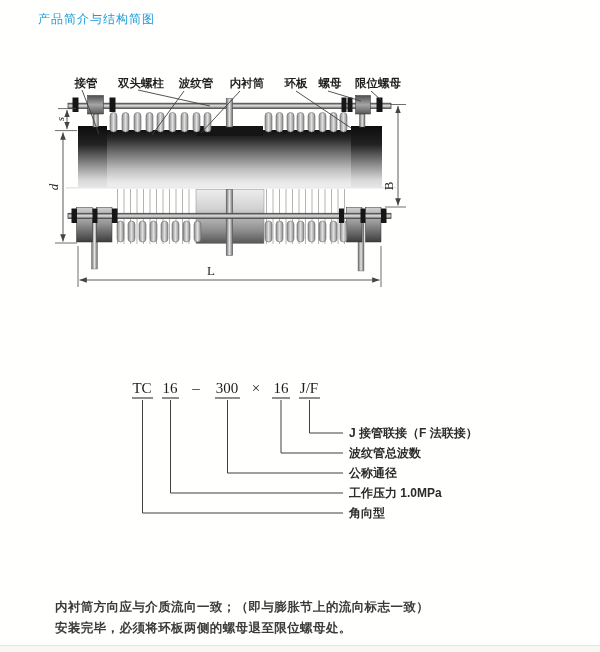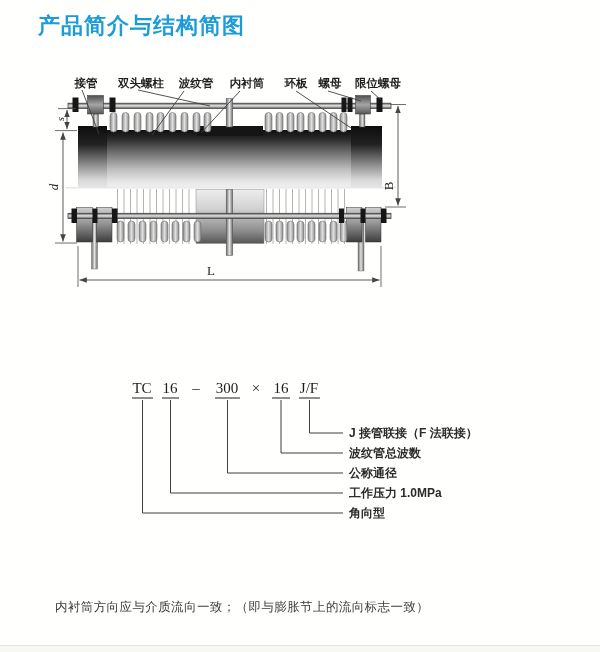--- a/index.html
+++ b/index.html
@@ -1,20 +1,20 @@
 <!DOCTYPE html>
 <html><head>
 <meta charset="utf-8">
 <style>
   html,body{margin:0;padding:0;}
   .page{position:relative;width:600px;height:652px;background:#fffffe;overflow:hidden;
         font-family:"Liberation Sans",sans-serif;}
-  .h1{position:absolute;left:38px;font-size:22px;font-weight:bold;letter-spacing:1px;
+  .h1{position:absolute;left:38px;font-size:12px;font-weight:normal;letter-spacing:1px;
       color:#1b9cd8;white-space:nowrap;text-align:center;}
-  .para{position:absolute;left:55px;font-size:12.5px;font-weight:400;color:#3b3b3b;
+  .para{position:absolute;left:55px;font-size:12.5px;font-weight:700;color:#3b3b3b;
         letter-spacing:0.4px;white-space:nowrap;}
   svg{position:absolute;left:0;}
   .plabel{font-family:"Liberation Sans",sans-serif;font-size:11.5px;font-weight:bold;fill:#1f1f1f;}
   .dim{font-family:"Liberation Serif",serif;font-size:13px;fill:#1f1f1f;}
   .dim.i{font-style:italic;}
   .dims{font-family:"Liberation Serif",serif;font-size:11px;font-style:italic;fill:#1f1f1f;}
   .codeseg{font-family:"Liberation Serif",serif;font-size:15px;fill:#1d1d1d;}
   .callout{font-family:"Liberation Sans",sans-serif;font-size:12px;font-weight:600;fill:#2b2b2b;}
   .ldr{stroke:#3f3f3f;stroke-width:0.9;fill:none;}
   .dimline{stroke:#4a4a4a;stroke-width:0.9;fill:none;}
@@ -252,15 +252,16 @@
 
     <text class="callout" x="349" y="97">J 接管联接（F 法联接）</text>
     <text class="callout" x="349" y="117">波纹管总波数</text>
     <text class="callout" x="349" y="137">公称通径</text>
     <text class="callout" x="349" y="157">工作压力 1.0MPa</text>
     <text class="callout" x="349" y="177">角向型</text>
   </svg>
 
 
   <div class="para" style="top:599px">内衬筒方向应与介质流向一致；（即与膨胀节上的流向标志一致）</div>
+  <div class="para" style="top:620px">安装完毕，必须将环板两侧的螺母退至限位螺母处。</div>
 
   <div class="bottom-strip"></div>
 </div>
 
 </body></html>

